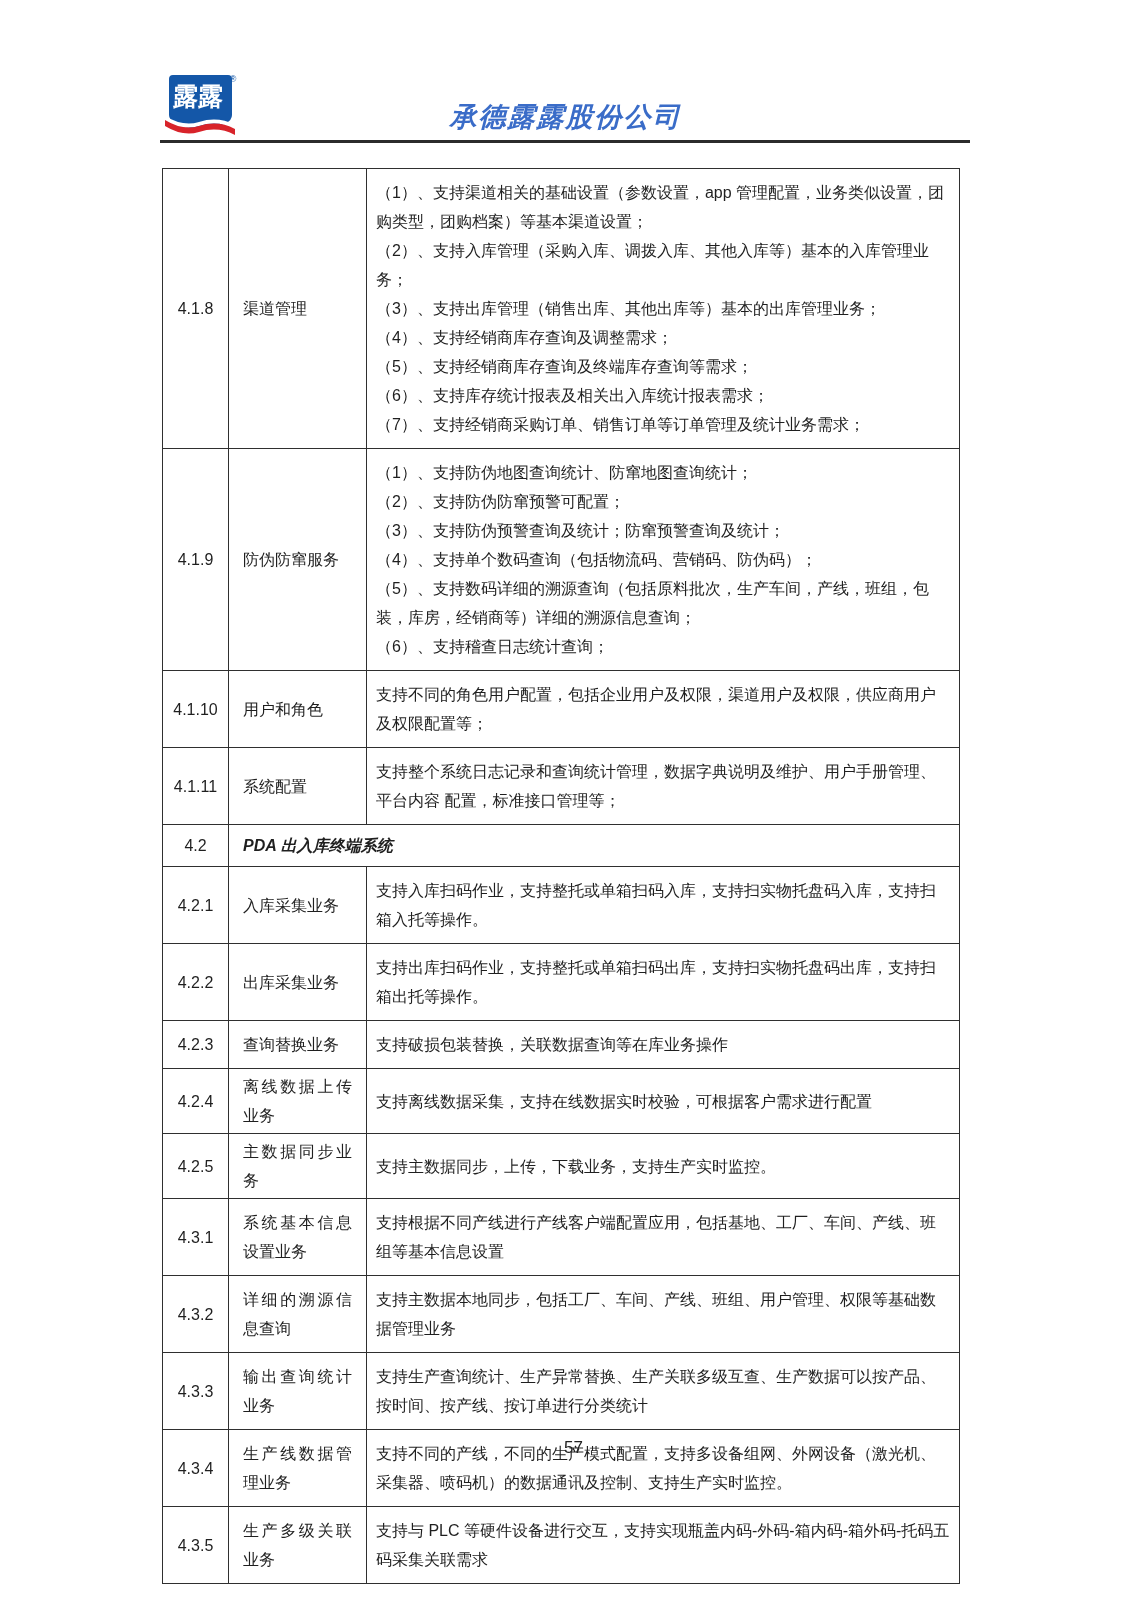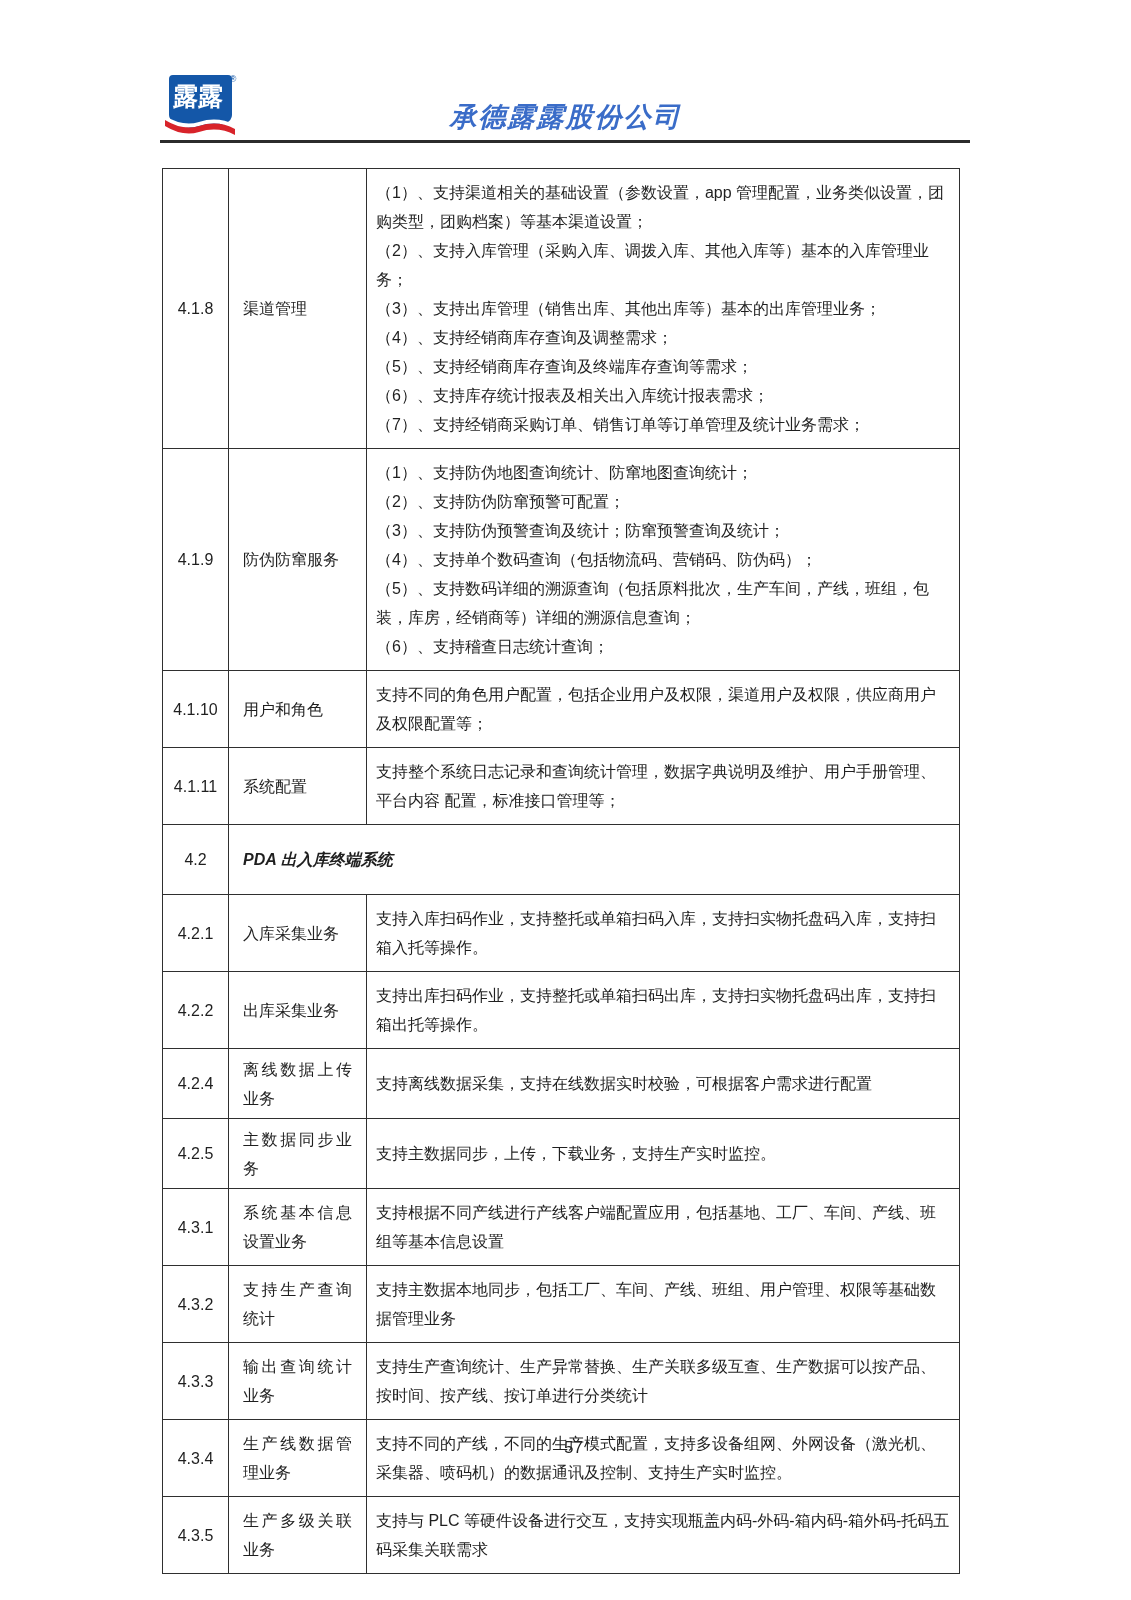--- a/index.html
+++ b/index.html
@@ -38,21 +38,21 @@
   }
   table.req td {
     border: 1.6px solid #2f2f2f;
     vertical-align: middle;
     font-size: 16px;
     line-height: 29px;
   }
   td.col-num {
     width: 66px;
     text-align: center;
-    padding: 20px 2px;
+    padding: 6px 2px;
   }
   td.col-label {
     width: 138px;
     padding: 3px 14px;
     text-align: justify;
   }
   td.col-content {
     padding: 9px 9px;
   }
   td.col-section {
@@ -139,20 +139,27 @@
           </td>
         </tr>
         <tr>
           <td class="col-num">4.2.2</td>
           <td class="col-label">出库采集业务</td>
           <td class="col-content">
             <div class="para">支持出库扫码作业，支持整托或单箱扫码出库，支持扫实物托盘码出库，支持扫箱出托等操作。</div>
           </td>
         </tr>
         <tr>
+          <td class="col-num">4.2.3</td>
+          <td class="col-label">查询替换业务</td>
+          <td class="col-content">
+            <div class="para">支持破损包装替换，关联数据查询等在库业务操作</div>
+          </td>
+        </tr>
+        <tr>
           <td class="col-num">4.2.4</td>
           <td class="col-label">离线数据上传业务</td>
           <td class="col-content">
             <div class="para">支持离线数据采集，支持在线数据实时校验，可根据客户需求进行配置</div>
           </td>
         </tr>
         <tr>
           <td class="col-num">4.2.5</td>
           <td class="col-label">主数据同步业务</td>
           <td class="col-content">
@@ -161,21 +168,21 @@
         </tr>
         <tr>
           <td class="col-num">4.3.1</td>
           <td class="col-label">系统基本信息设置业务</td>
           <td class="col-content">
             <div class="para">支持根据不同产线进行产线客户端配置应用，包括基地、工厂、车间、产线、班组等基本信息设置</div>
           </td>
         </tr>
         <tr>
           <td class="col-num">4.3.2</td>
-          <td class="col-label">支持生产查询统计</td>
+          <td class="col-label">详细的溯源信息查询</td>
           <td class="col-content">
             <div class="para">支持主数据本地同步，包括工厂、车间、产线、班组、用户管理、权限等基础数据管理业务</div>
           </td>
         </tr>
         <tr>
           <td class="col-num">4.3.3</td>
           <td class="col-label">输出查询统计业务</td>
           <td class="col-content">
             <div class="para">支持生产查询统计、生产异常替换、生产关联多级互查、生产数据可以按产品、按时间、按产线、按订单进行分类统计</div>
           </td>

